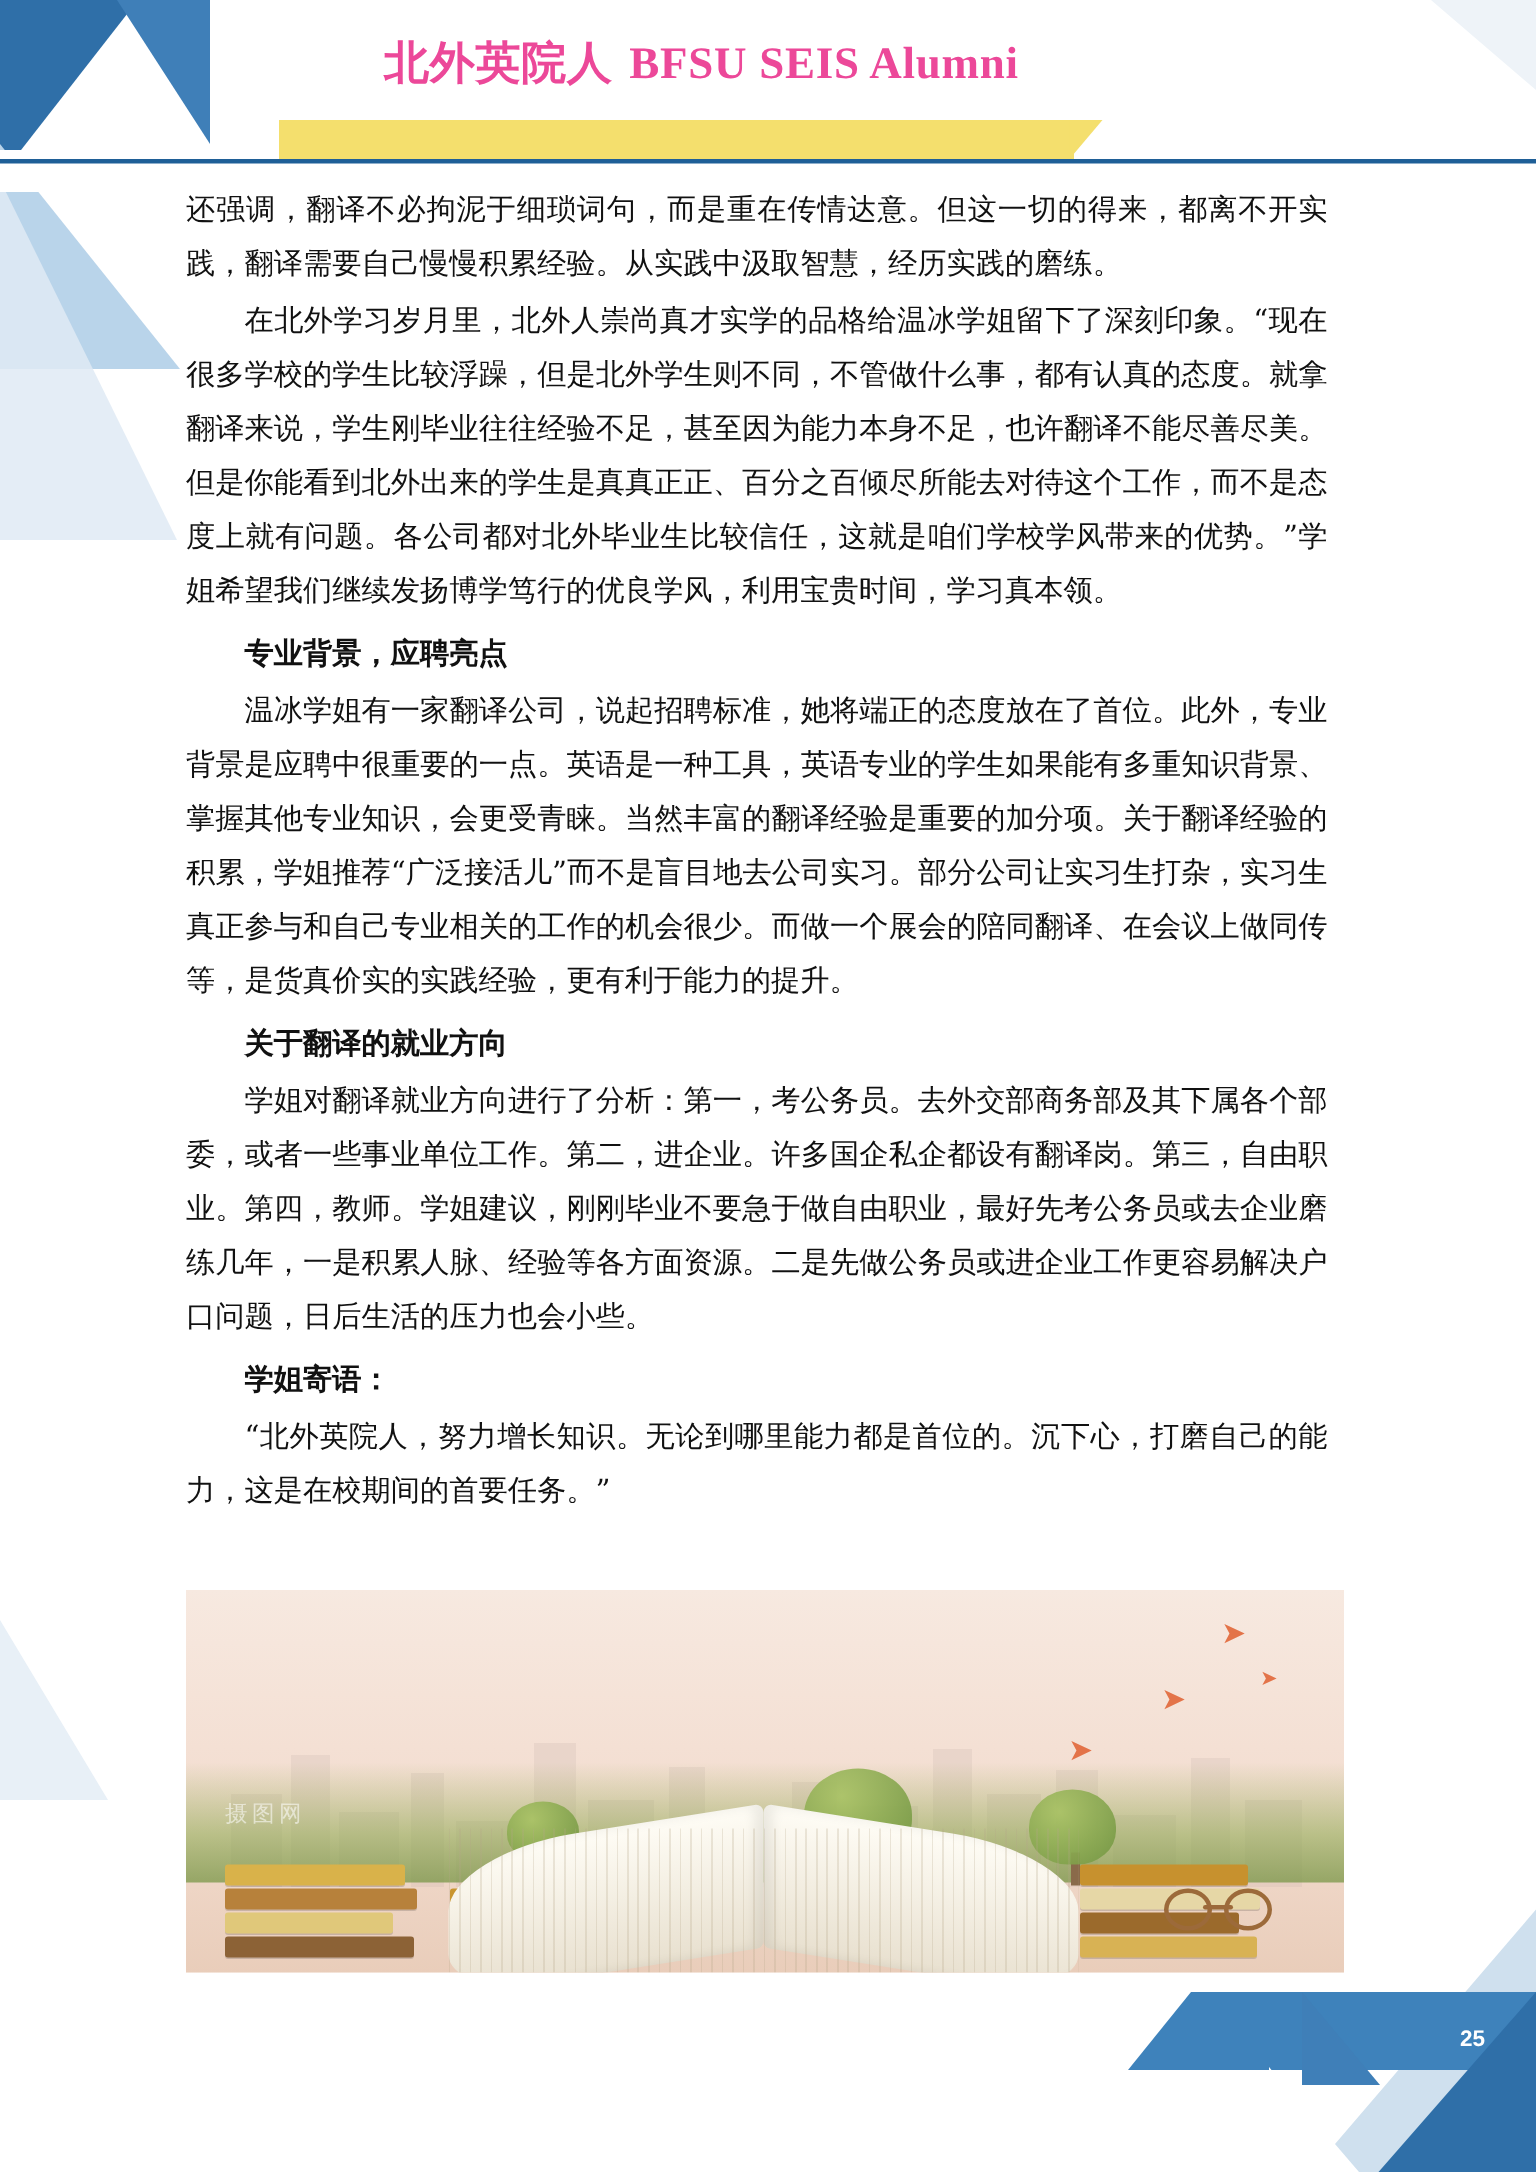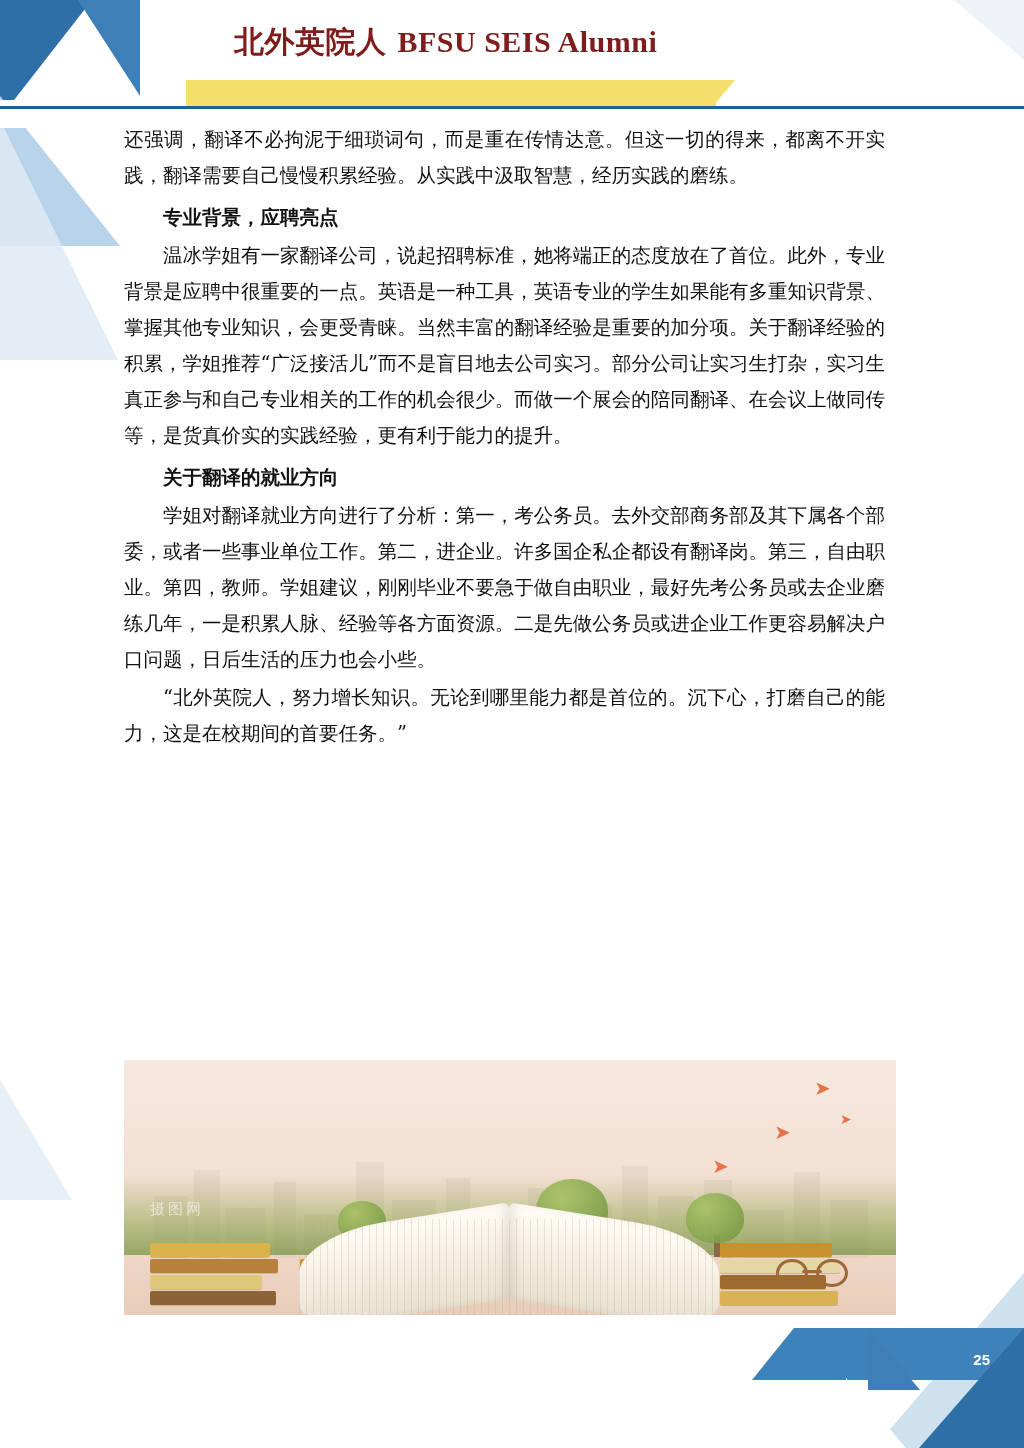--- a/index.html
+++ b/index.html
@@ -112,25 +112,25 @@
   .deco-left-edge {
     top: 1080px; left: 0;
     width: 0; height: 0;
     border-bottom: 120px solid #e8f0f7;
     border-right: 72px solid transparent;
   }
 
   
   .header-title {
     position: absolute;
-    top: 22px; left: 234px;
+    top: 22px; left: 256px;
     font-size: 30px;
     font-weight: bold;
     letter-spacing: .5px;
-    color: #7f1d1d;
+    color: #ec4899;
     white-space: nowrap;
   }
   .header-title .cn {
     font-family: "DejaVu Serif", "Liberation Serif", serif;
   }
   .header-title .en {
     font-family: "Liberation Serif", "DejaVu Serif", serif;
     font-weight: bold;
   }
 
@@ -310,27 +310,29 @@
   <div class="deco deco-yellow-bar"></div>
   <div class="deco deco-yellow-tri"></div>
   <div class="deco deco-blue-underline"></div>
 
   <div class="deco deco-left-edge"></div>
 
   <div class="content">
 
     <p class="para">还强调，翻译不必拘泥于细琐词句，而是重在传情达意。但这一切的得来，都离不开实践，翻译需要自己慢慢积累经验。从实践中汲取智慧，经历实践的磨练。</p>
 
+    <p class="para indent">在北外学习岁月里，北外人崇尚真才实学的品格给温冰学姐留下了深刻印象。“现在很多学校的学生比较浮躁，但是北外学生则不同，不管做什么事，都有认真的态度。就拿翻译来说，学生刚毕业往往经验不足，甚至因为能力本身不足，也许翻译不能尽善尽美。但是你能看到北外出来的学生是真真正正、百分之百倾尽所能去对待这个工作，而不是态度上就有问题。各公司都对北外毕业生比较信任，这就是咱们学校学风带来的优势。”学姐希望我们继续发扬博学笃行的优良学风，利用宝贵时间，学习真本领。</p>
 
     <h3 class="subhead">专业背景，应聘亮点</h3>
     <p class="para indent">温冰学姐有一家翻译公司，说起招聘标准，她将端正的态度放在了首位。此外，专业背景是应聘中很重要的一点。英语是一种工具，英语专业的学生如果能有多重知识背景、掌握其他专业知识，会更受青睐。当然丰富的翻译经验是重要的加分项。关于翻译经验的积累，学姐推荐“广泛接活儿”而不是盲目地去公司实习。部分公司让实习生打杂，实习生真正参与和自己专业相关的工作的机会很少。而做一个展会的陪同翻译、在会议上做同传等，是货真价实的实践经验，更有利于能力的提升。</p>
 
     <h3 class="subhead">关于翻译的就业方向</h3>
     <p class="para indent">学姐对翻译就业方向进行了分析：第一，考公务员。去外交部商务部及其下属各个部委，或者一些事业单位工作。第二，进企业。许多国企私企都设有翻译岗。第三，自由职业。第四，教师。学姐建议，刚刚毕业不要急于做自由职业，最好先考公务员或去企业磨练几年，一是积累人脉、经验等各方面资源。二是先做公务员或进企业工作更容易解决户口问题，日后生活的压力也会小些。</p>
 
+    <h3 class="subhead">学姐寄语：</h3>
     <div class="quote-block">
       <p class="para indent">“北外英院人，努力增长知识。无论到哪里能力都是首位的。沉下心，打磨自己的能力，这是在校期间的首要任务。”</p>
     </div>
   </div>
 
   <div class="illustration">
     <div class="ill-sky"></div>
 
     <div class="ill-city">
       <div class="bld" style="left:30px;  width:34px; height:62px;"></div>

